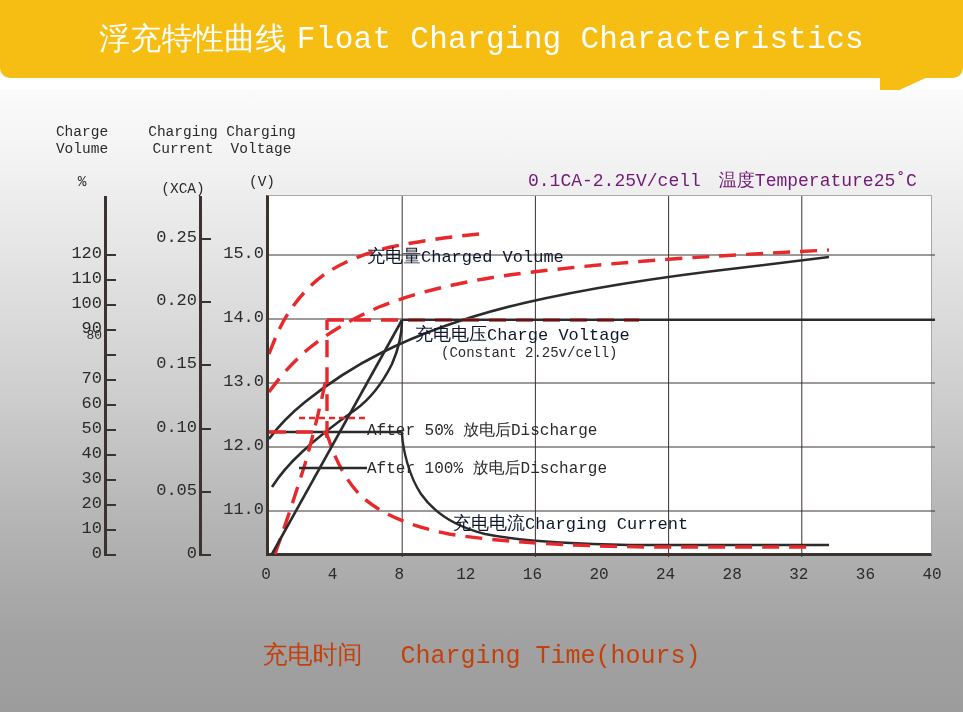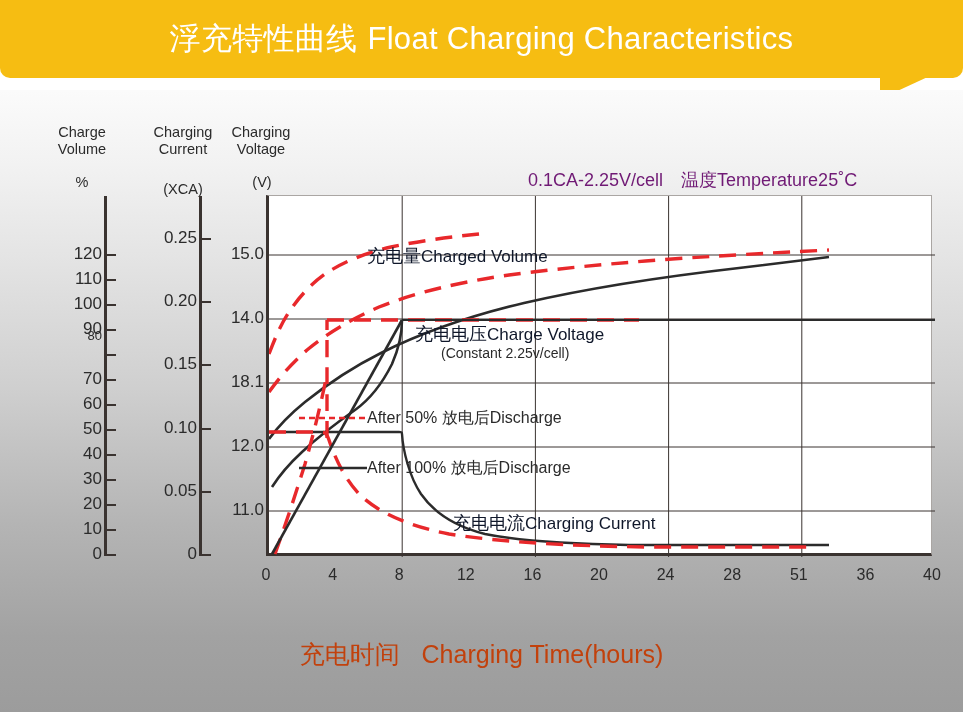--- a/index.html
+++ b/index.html
@@ -1,21 +1,21 @@
 <!DOCTYPE html>
 <html><head>
 <meta charset="utf-8">
 <style>
   html,body{margin:0;padding:0;}
   body{
     width:963px;height:712px;overflow:hidden;
     font-family:"Liberation Sans","DejaVu Sans",sans-serif;
     background:#ffffff;
   }
-  #root{position:relative;width:963px;height:712px;}
+  #root{position:relative;width:963px;height:712px;font-family:Liberation Mono, monospace;}
 
   
   .banner{
     position:absolute;left:0;top:0;width:963px;height:78px;
     background:#f6bd12;border-radius:0 0 10px 10px;
   }
   .banner-tail{
     position:absolute;left:880px;top:75px;width:0;height:0;
     border-left:0 solid transparent;
     border-top:24px solid #f6bd12;
@@ -166,21 +166,21 @@
       <div class="tick" style="left: 202px; top: 554px; width: 9px;"></div>
       <div class="tick-lbl" style="left: 127px; width: 70px; top: 544px; font-size: 17px;">0</div>
     </div>
 
   <div id="right-ticks">
       <div class="tick" style="left: 268px; top: 254px; width: 9px;"></div>
       <div class="tick-lbl" style="left: 194px; width: 70px; top: 244px; font-size: 17px;">15.0</div>
       <div class="tick" style="left: 268px; top: 318px; width: 9px;"></div>
       <div class="tick-lbl" style="left: 194px; width: 70px; top: 308px; font-size: 17px;">14.0</div>
       <div class="tick" style="left: 268px; top: 382px; width: 9px;"></div>
-      <div class="tick-lbl" style="left: 194px; width: 70px; top: 372px; font-size: 17px;">18.1</div>
+      <div class="tick-lbl" style="left: 194px; width: 70px; top: 372px; font-size: 17px;">13.0</div>
       <div class="tick" style="left: 268px; top: 446px; width: 9px;"></div>
       <div class="tick-lbl" style="left: 194px; width: 70px; top: 436px; font-size: 17px;">12.0</div>
       <div class="tick" style="left: 268px; top: 510px; width: 9px;"></div>
       <div class="tick-lbl" style="left: 194px; width: 70px; top: 500px; font-size: 17px;">11.0</div>
     </div>
 
   <div class="note" style="left:528px;top:168px;">0.1CA-2.25V/cell　温度Temperature25˚C</div>
 
   <div class="plot">
     <svg width="666" height="361" viewBox="0 0 666 361">
@@ -236,34 +236,34 @@
     <div class="anno-sm" style="left:172px;top:149px;">(Constant 2.25v/cell)</div>
 
     <div class="anno" style="left:184px;top:315px;">
       <span class="cn">充电电流</span><span class="en">Charging Current</span>
     </div>
 
     <svg width="666" height="361" viewBox="0 0 666 361" style="pointer-events:none;">
       <line x1="30" y1="222" x2="98" y2="222" stroke="#e8282b" stroke-width="2.6" stroke-dasharray="6,4"></line>
       <line x1="30" y1="272" x2="98" y2="272" stroke="#2b2b2b" stroke-width="2.4"></line>
     </svg>
-    <div class="legend-txt" style="left:98px;top:212px;">After 50% 放电后Discharge</div>
+    <div class="legend-txt" style="left:98px;top:224px;">After 50% 放电后Discharge</div>
     <div class="legend-txt" style="left:98px;top:262px;">After 100% 放电后Discharge</div>
   </div>
 
   <div id="x-ticks">
       <div class="xlbl" style="left: 246px; top: 566px;">0</div>
       <div class="xlbl" style="left: 312.6px; top: 566px;">4</div>
       <div class="xlbl" style="left: 379.2px; top: 566px;">8</div>
       <div class="xlbl" style="left: 445.8px; top: 566px;">12</div>
       <div class="xlbl" style="left: 512.4px; top: 566px;">16</div>
       <div class="xlbl" style="left: 579px; top: 566px;">20</div>
       <div class="xlbl" style="left: 645.6px; top: 566px;">24</div>
       <div class="xlbl" style="left: 712.2px; top: 566px;">28</div>
-      <div class="xlbl" style="left: 778.8px; top: 566px;">51</div>
+      <div class="xlbl" style="left: 778.8px; top: 566px;">32</div>
       <div class="xlbl" style="left: 845.4px; top: 566px;">36</div>
       <div class="xlbl" style="left: 912px; top: 566px;">40</div>
     </div>
 
   <div class="xtitle">
     <span>充电时间</span>
     <span style="display:inline-block;width:8px"></span>
     <span>Charging Time(hours)</span>
   </div>
 

